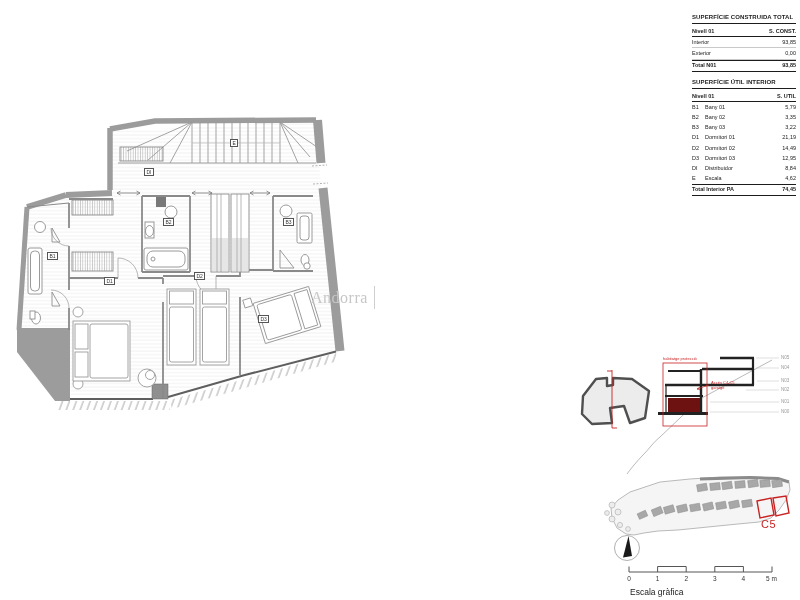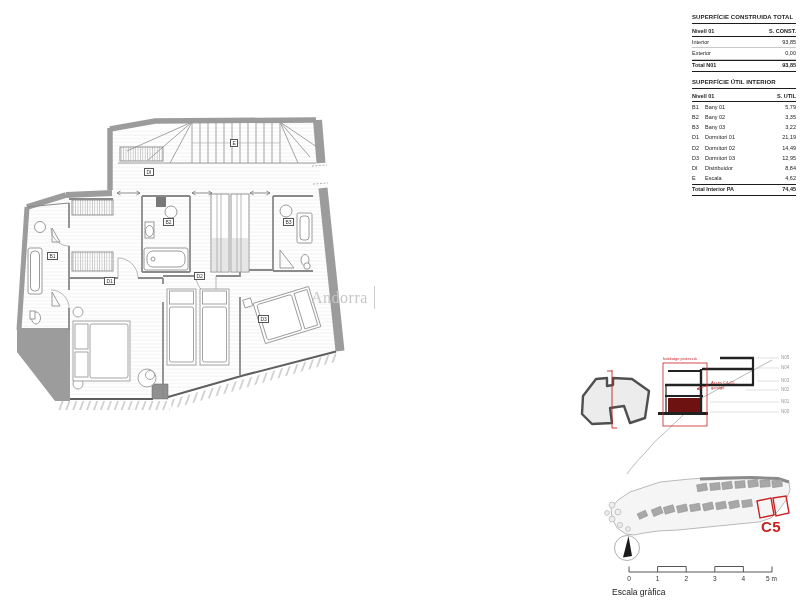--- a/index.html
+++ b/index.html
@@ -32,26 +32,26 @@
 
   
   .plabel{position:absolute;font-size:5px;line-height:6px;padding:0 1.5px;border:.5px solid #555;
           background:#fff;color:#333;}
 
   
   .lvl{position:absolute;left:781px;font-size:4.6px;color:#9a9a9a;line-height:5px;}
   .red-small{position:absolute;font-size:4px;line-height:4.6px;color:#c92222;}
 
   
-  .unit{position:absolute;left:761px;top:518px;font-size:15px;font-weight:bold;color:#c92222;
+  .unit{position:absolute;left:761px;top:518px;font-size:11px;font-weight:normal;color:#c92222;
         letter-spacing:.5px;}
 
   
   .tick{position:absolute;top:575px;width:14px;text-align:center;font-size:6.5px;color:#333;}
-  .cap{position:absolute;left:612px;top:587px;font-size:8.5px;color:#1c1c1c;text-align:right;}
+  .cap{position:absolute;left:630px;top:587px;font-size:8.5px;color:#1c1c1c;text-align:right;}
 </style>
 </head>
 <body>
 
 <div class="sheet">
 
   <svg width="800" height="600" viewBox="0 0 800 600">
     <defs>
       <pattern id="wood" width="4" height="3.6" patternUnits="userSpaceOnUse">
         <path d="M0,1.8 H4" stroke="#e8e8e8" stroke-width="0.6"></path>

